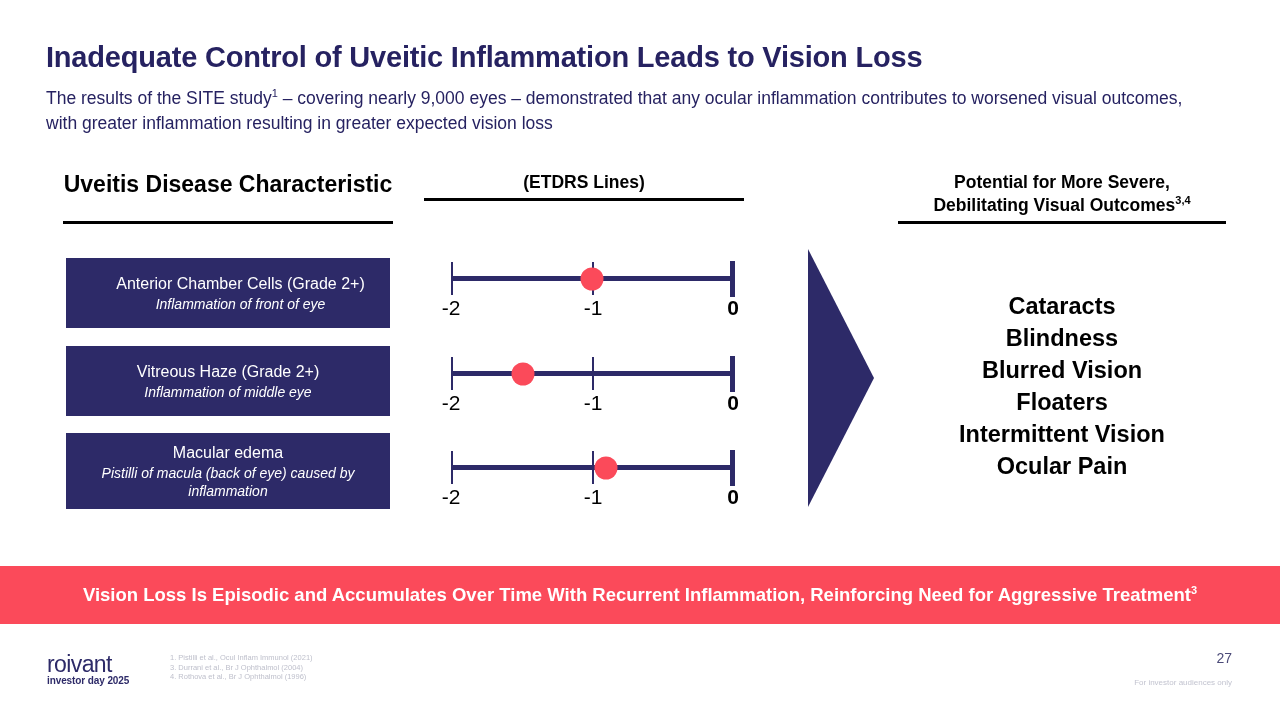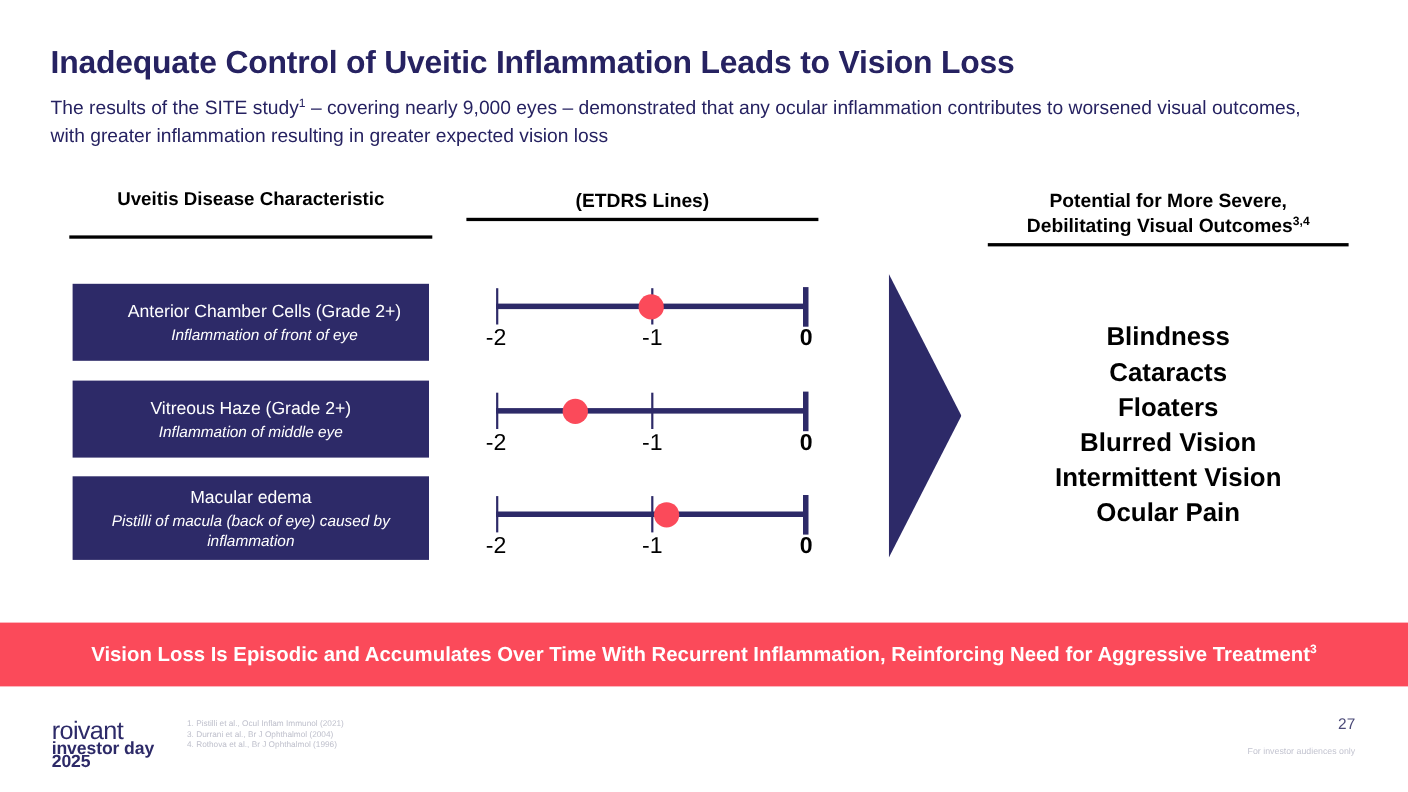--- a/index.html
+++ b/index.html
@@ -59,21 +59,21 @@
   }
   .col-head .rule {
     height: 3px;
     background: #000000;
     margin-top: 6px;
   }
   #head-left {
     left: 63px;
     top: 171px;
     width: 330px;
-    font-size: 17px;
+    font-size: 23px;
   }
   #head-left .rule { margin-top: 23px; }
   #head-mid {
     left: 424px;
     top: 171px;
     width: 320px;
     font-size: 17.5px;
     line-height: 23px;
   }
   #head-mid .rule { margin-top: 4px; }
@@ -223,21 +223,21 @@
     color: #2D2A68;
     user-select: none;
   }
   .logo .wordmark {
     font-size: 23px;
     font-weight: normal;
     letter-spacing: -0.6px;
     line-height: 22px;
   }
   .logo .tagline {
-    font-size: 16px;
+    font-size: 10px;
     font-weight: bold;
     letter-spacing: -0.1px;
     line-height: 12px;
   }
   .footnotes {
     position: absolute;
     left: 170px;
     top: 653px;
     width: 420px;
     color: #BFC0CC;
@@ -330,24 +330,24 @@
     <div class="nl-label" style="left:169px">-1</div>
     <div class="nl-label bold" style="left:309px">0</div>
     <div class="nl-dot" style="left:182px"></div>
   </div>
 
   <svg class="arrow" viewBox="0 0 66 258">
     <polygon points="0,0 66,129 0,258" fill="#2D2A68"></polygon>
   </svg>
 
   <div class="outcomes">
+    <div>Cataracts</div>
     <div>Blindness</div>
-    <div>Cataracts</div>
+    <div>Blurred Vision</div>
     <div>Floaters</div>
-    <div>Blurred Vision</div>
     <div>Intermittent Vision</div>
     <div>Ocular Pain</div>
   </div>
 
   <div class="banner">
     <div class="banner-text"><span>Vision Loss Is Episodic and Accumulates Over Time With Recurrent Inflammation, Reinforcing Need for Aggressive Treatment</span><sup>3</sup></div>
   </div>
 
   <div class="logo">
     <div class="wordmark">roivant</div>

